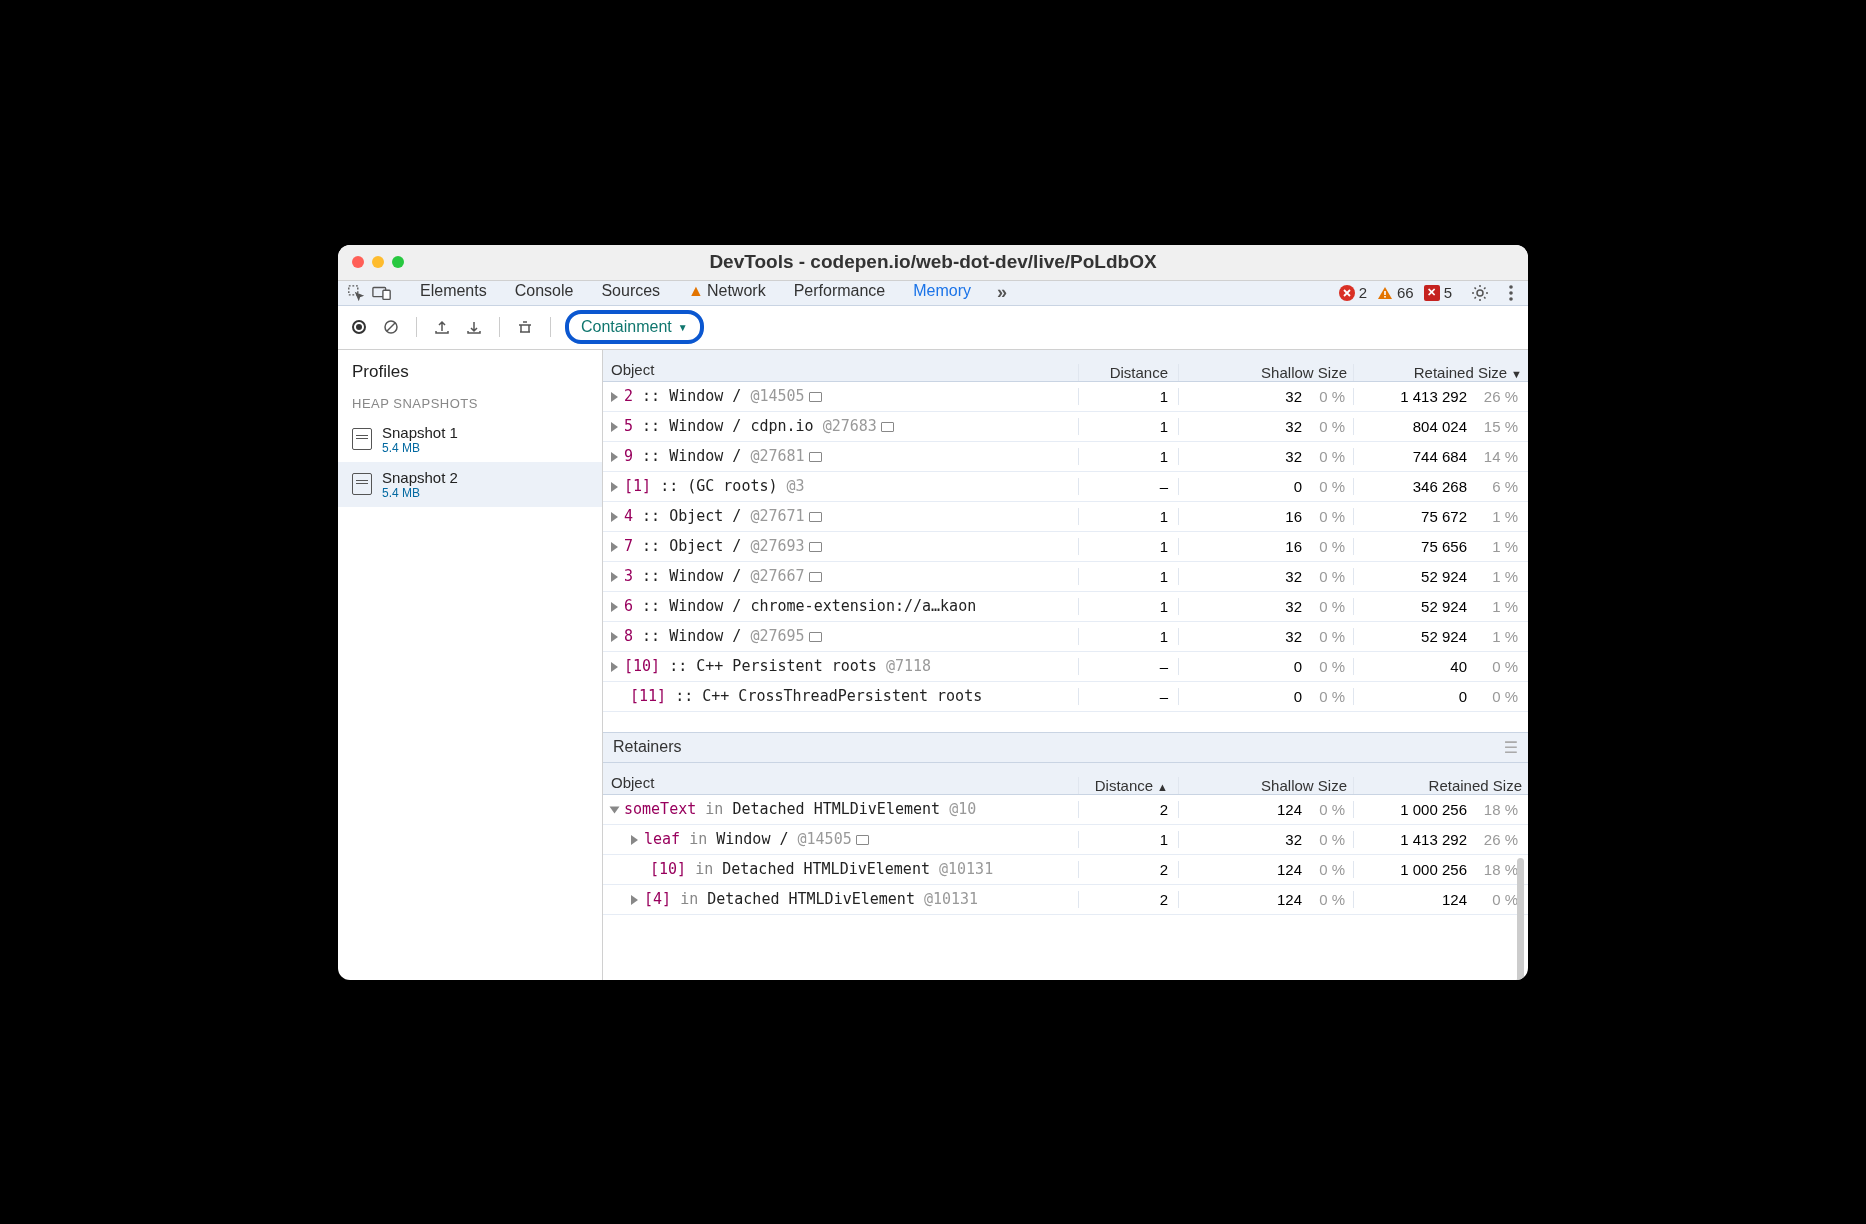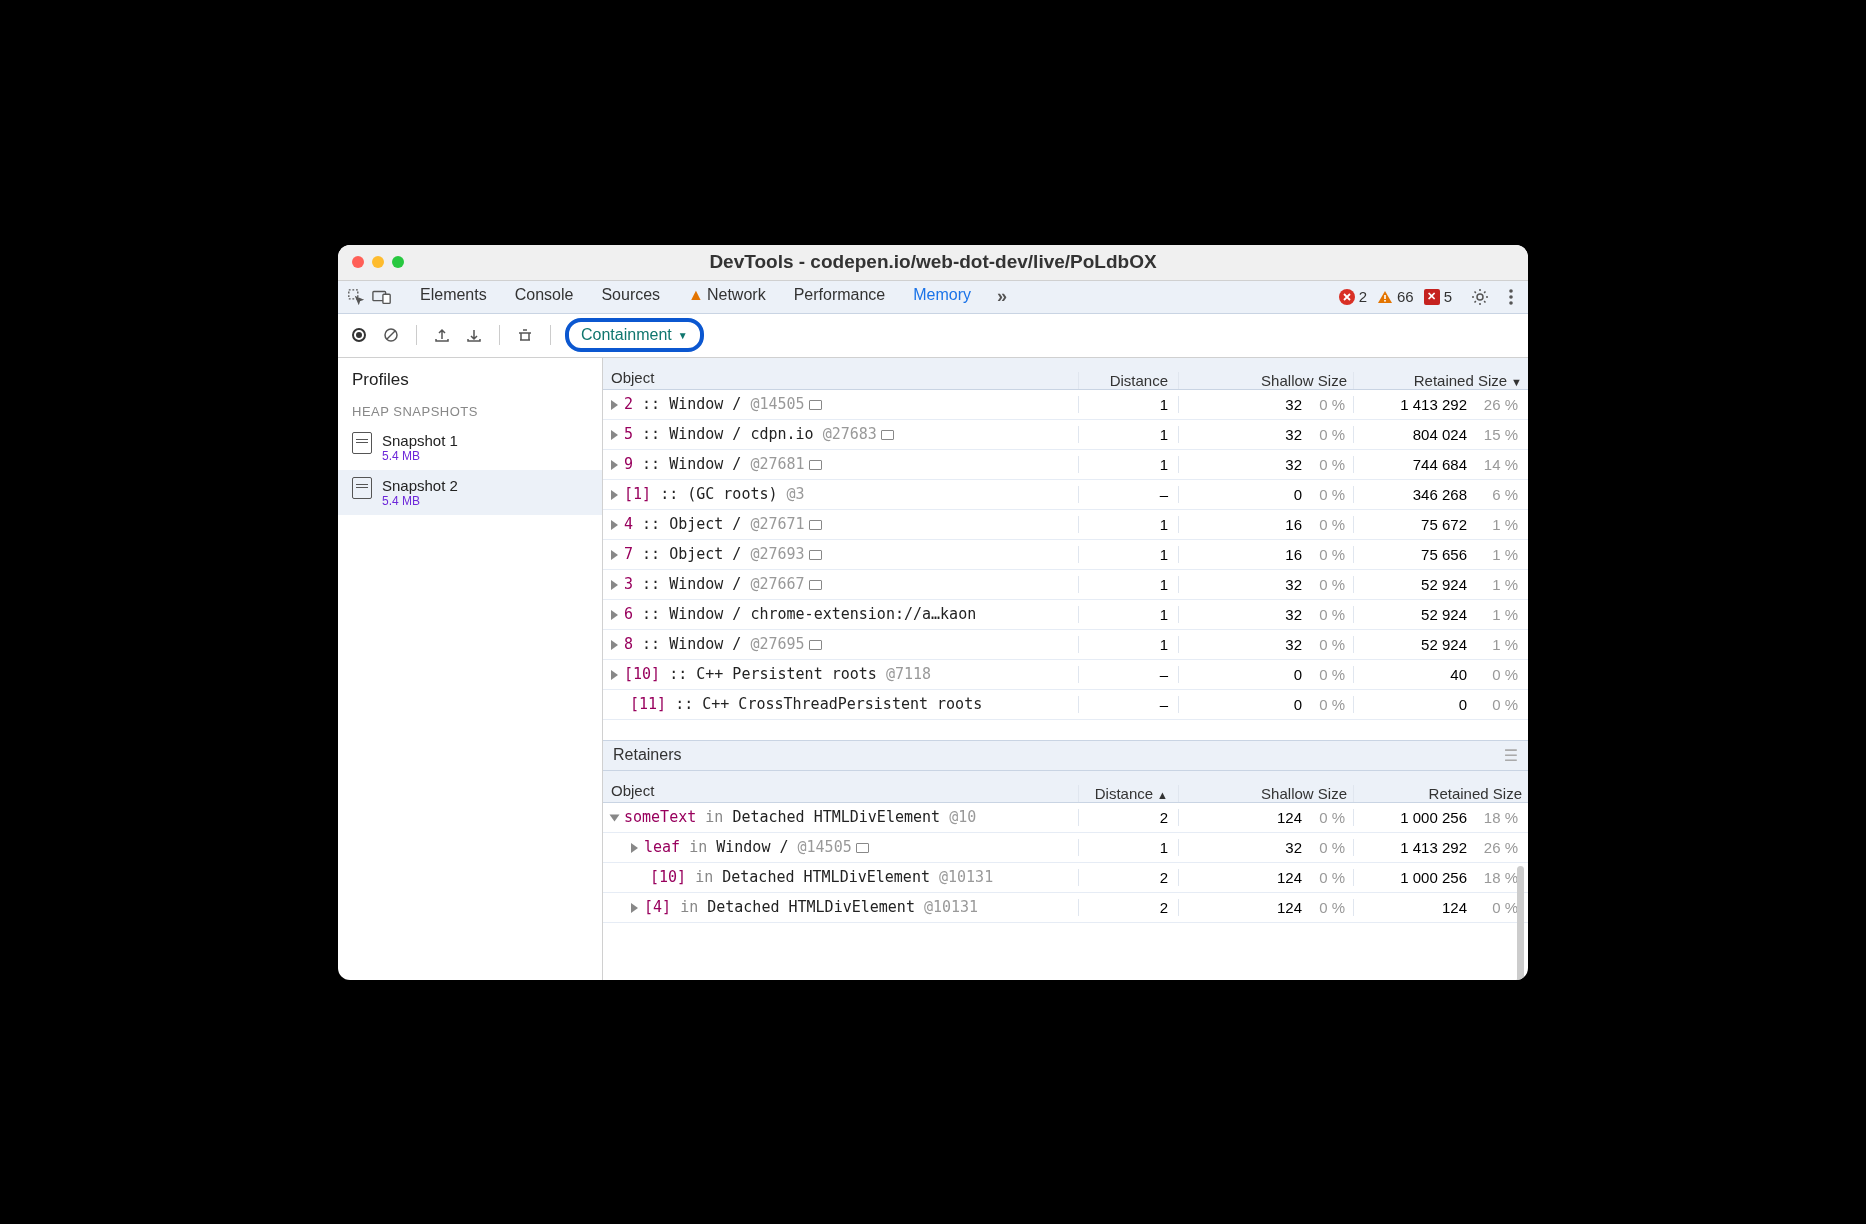--- a/index.html
+++ b/index.html
@@ -32,21 +32,21 @@
     border-bottom: 1px solid #d0d0d0;
   }
   .traffic { display: flex; gap: 8px; }
   .dot { width: 12px; height: 12px; border-radius: 50%; }
   .dot.r { background: #ff5f57; }
   .dot.y { background: #febc2e; }
   .dot.g { background: #28c840; }
   .title { position: absolute; left: 0; right: 0; text-align: center; font-weight: 600; color: #333; font-size: 19px; }
 
   .tabstrip {
-    height: 33px;
+    height: 25px;
     background: #ecf1f8;
     display: flex;
     align-items: center;
     padding: 0 8px;
     border-bottom: 1px solid #c9d4e3;
     gap: 6px;
   }
   .tabstrip .ico { width: 20px; height: 20px; display:flex; align-items:center; justify-content:center; color:#555; }
   .tabs { display: flex; gap: 0; margin-left: 8px; }
   .tab { padding: 10px 14px; color: #333; cursor: pointer; font-size: 16px;}
@@ -73,26 +73,26 @@
   }
   .toolbar .tbtn { width:22px; height:22px; display:flex; align-items:center; justify-content:center; color:#555; cursor:pointer;}
   .toolbar .sep { width:1px; height:20px; background:#ccc; margin:0 4px;}
   .dropdown-hl { border: 4px solid #0b57d0; border-radius: 16px; padding: 4px 12px; display:flex; align-items:center; gap:6px; cursor:pointer; color:#0f766e; font-size:16px; background:#fff;}
   .dropdown-hl .tri { font-size:10px; }
 
   .body { flex:1; display:flex; overflow:hidden; }
   .sidebar { width: 265px; border-right: 1px solid #d0d0d0; display:flex; flex-direction:column; }
   .sidebar h3 { font-weight: 400; font-size: 17px; padding: 12px 14px 8px; color:#222;}
   .sidebar .sect { font-size: 13px; letter-spacing: 0.5px; color:#888; padding: 6px 14px; font-weight:500;}
-  .snap { display:flex; gap:10px; padding: 7px 14px; cursor:pointer;}
+  .snap { display:flex; align-items:center; gap:10px; padding: 7px 14px; cursor:pointer;}
   .snap.sel { background:#ecf1f8; }
   .snap .fico { width:20px; height:22px; border:1.5px solid #555; border-radius:2px; position:relative;}
   .snap .fico::after { content:""; position:absolute; top:6px; left:3px; right:3px; height:5px; background: repeating-linear-gradient(180deg,#555 0 1px, transparent 1px 3px);}
   .snap .txt .nm { font-size:15px; color:#222;}
-  .snap .txt .sz { font-size:12px; color:#6d28d9;}
+  .snap .txt .sz { font-size:12px; color:#0369a1;}
 
   .main { flex:1; display:flex; flex-direction:column; overflow:hidden; position:relative;}
   .hdr-row, .row {
     display:flex; align-items:center;
     border-bottom: 1px solid #e6ecf5;
     font-size: 15px;
     min-height: 30px;
   }
   .hdr-row { background:#ecf1f8; border-bottom:1px solid #c9d4e3; font-size:15px; color:#333; height:32px; position:relative;align-items:flex-end;}
   .hdr-row.sub { background:#ecf1f8;}

